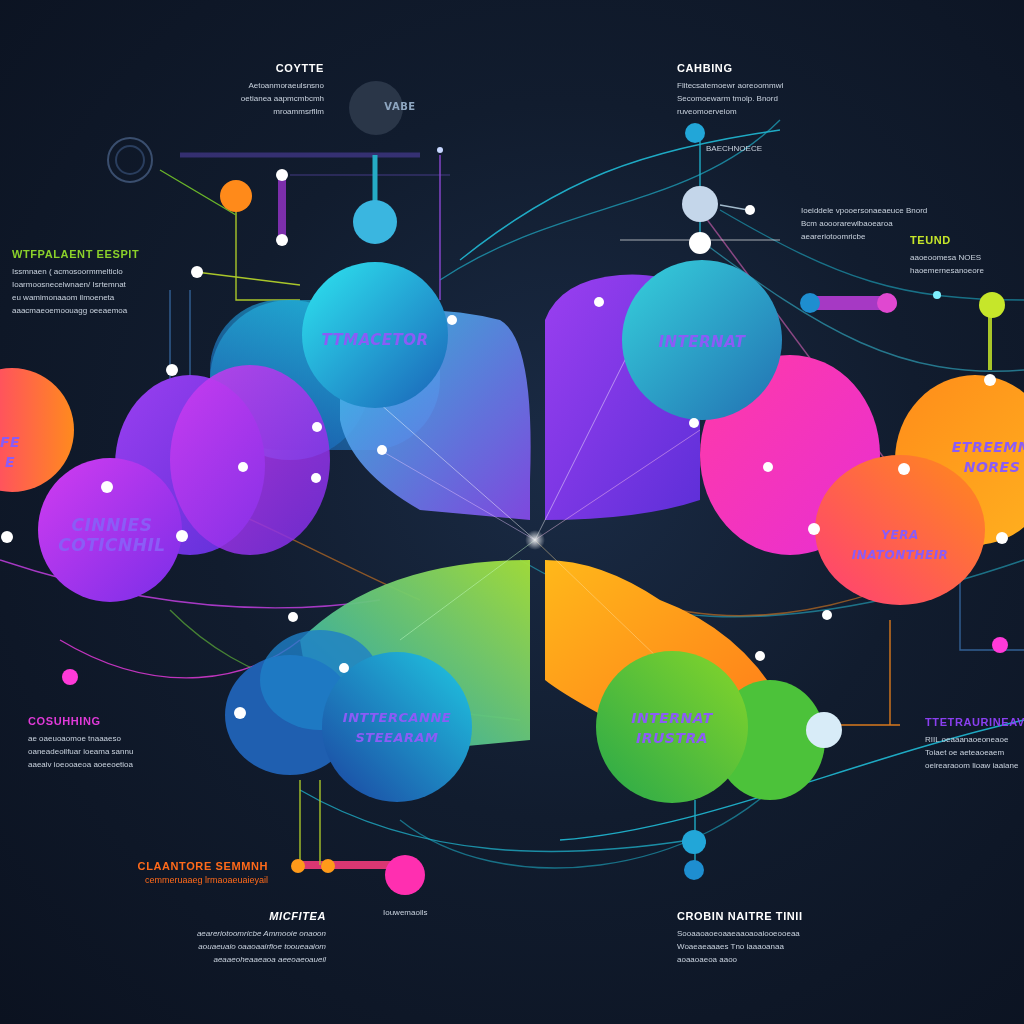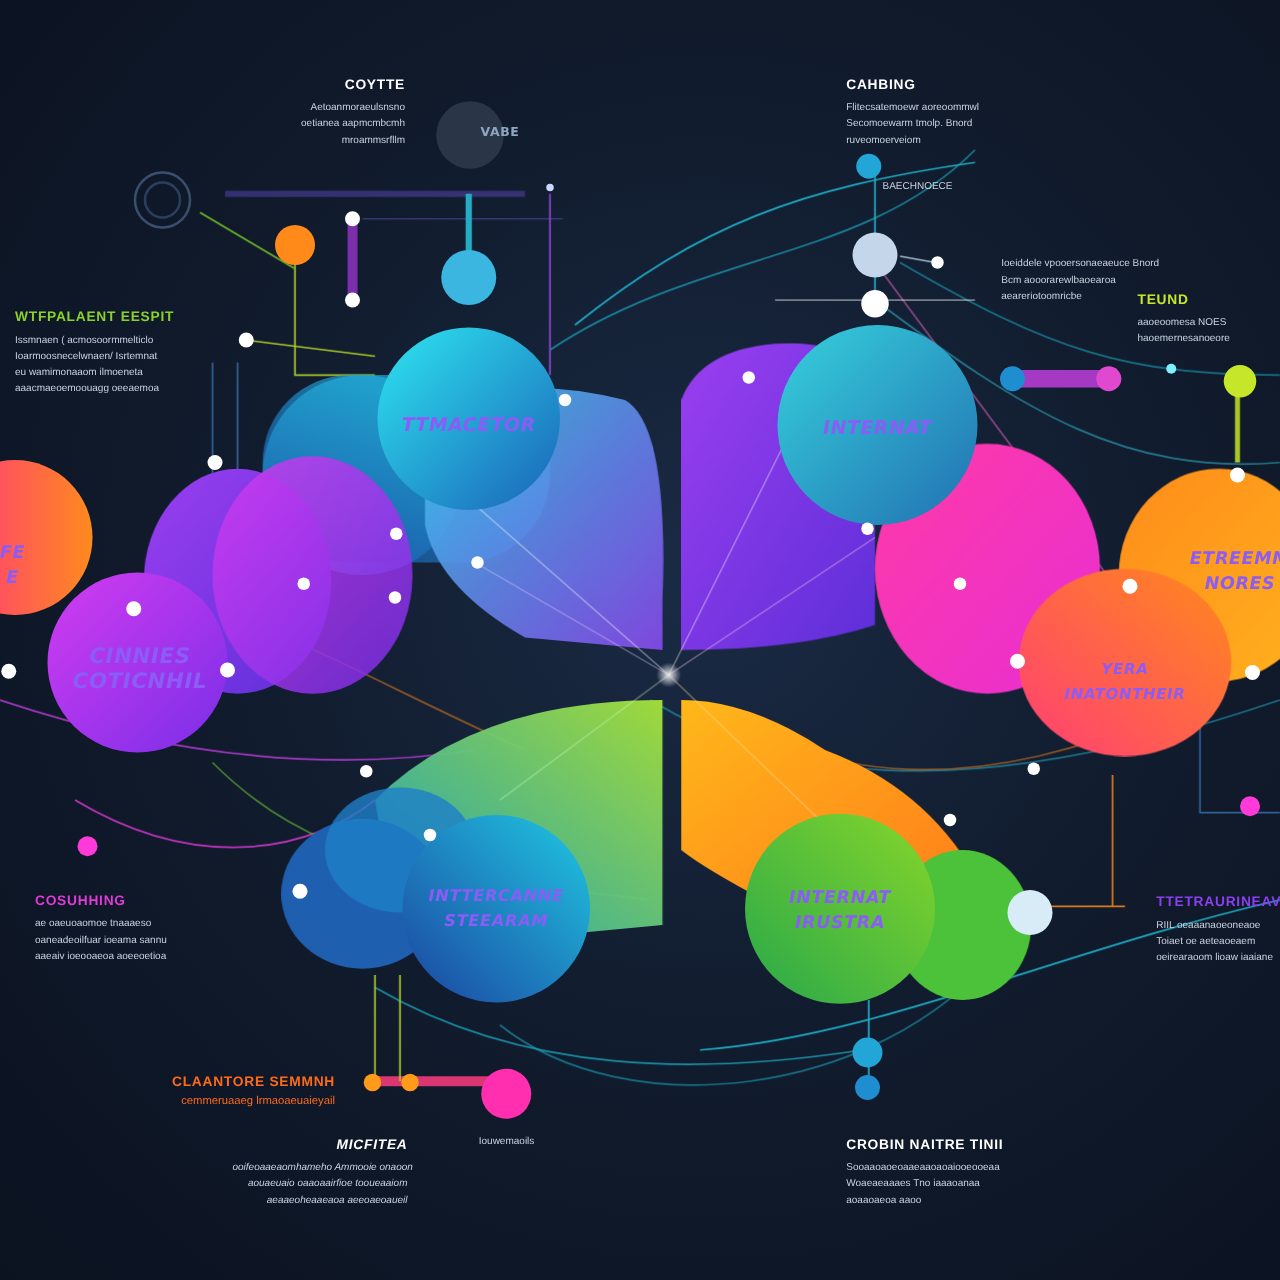--- a/index.html
+++ b/index.html
@@ -303,21 +303,21 @@
   <div class="t" style="color:#ff6a1a;margin-bottom:2px;">CLAANTORE SEMMNH</div>
   <div class="l" style="color:#ff6a1a;font-size:9px;">cemmeruaaeg lrmaoaeuaieyail</div>
 </div>
 
 <div class="annot" style="left:383px;top:906px;">
   <div class="l">Iouwemaoils</div>
 </div>
 
 <div class="annot right" style="left:186px;top:910px;width:140px;font-style:italic;">
   <div class="t" style="color:#ffffff;">MICFITEA</div>
-  <div class="l">ooifeoaaeaomhameho Ammooie onaoon</div>
+  <div class="l">aeareriotoomricbe Ammooie onaoon</div>
   <div class="l">aouaeuaio oaaoaairfioe tooueaaiom</div>
   <div class="l">aeaaeoheaaeaoa aeeoaeoaueil</div>
 </div>
 
 <div class="annot" style="left:677px;top:910px;width:150px;">
   <div class="t" style="color:#ffffff;">CROBIN NAITRE TINII</div>
   <div class="l">Sooaaoaoeoaaeaaoaoaiooeooeaa</div>
   <div class="l">Woaeaeaaaes Tno iaaaoanaa</div>
   <div class="l">aoaaoaeoa aaoo</div>
 </div>

